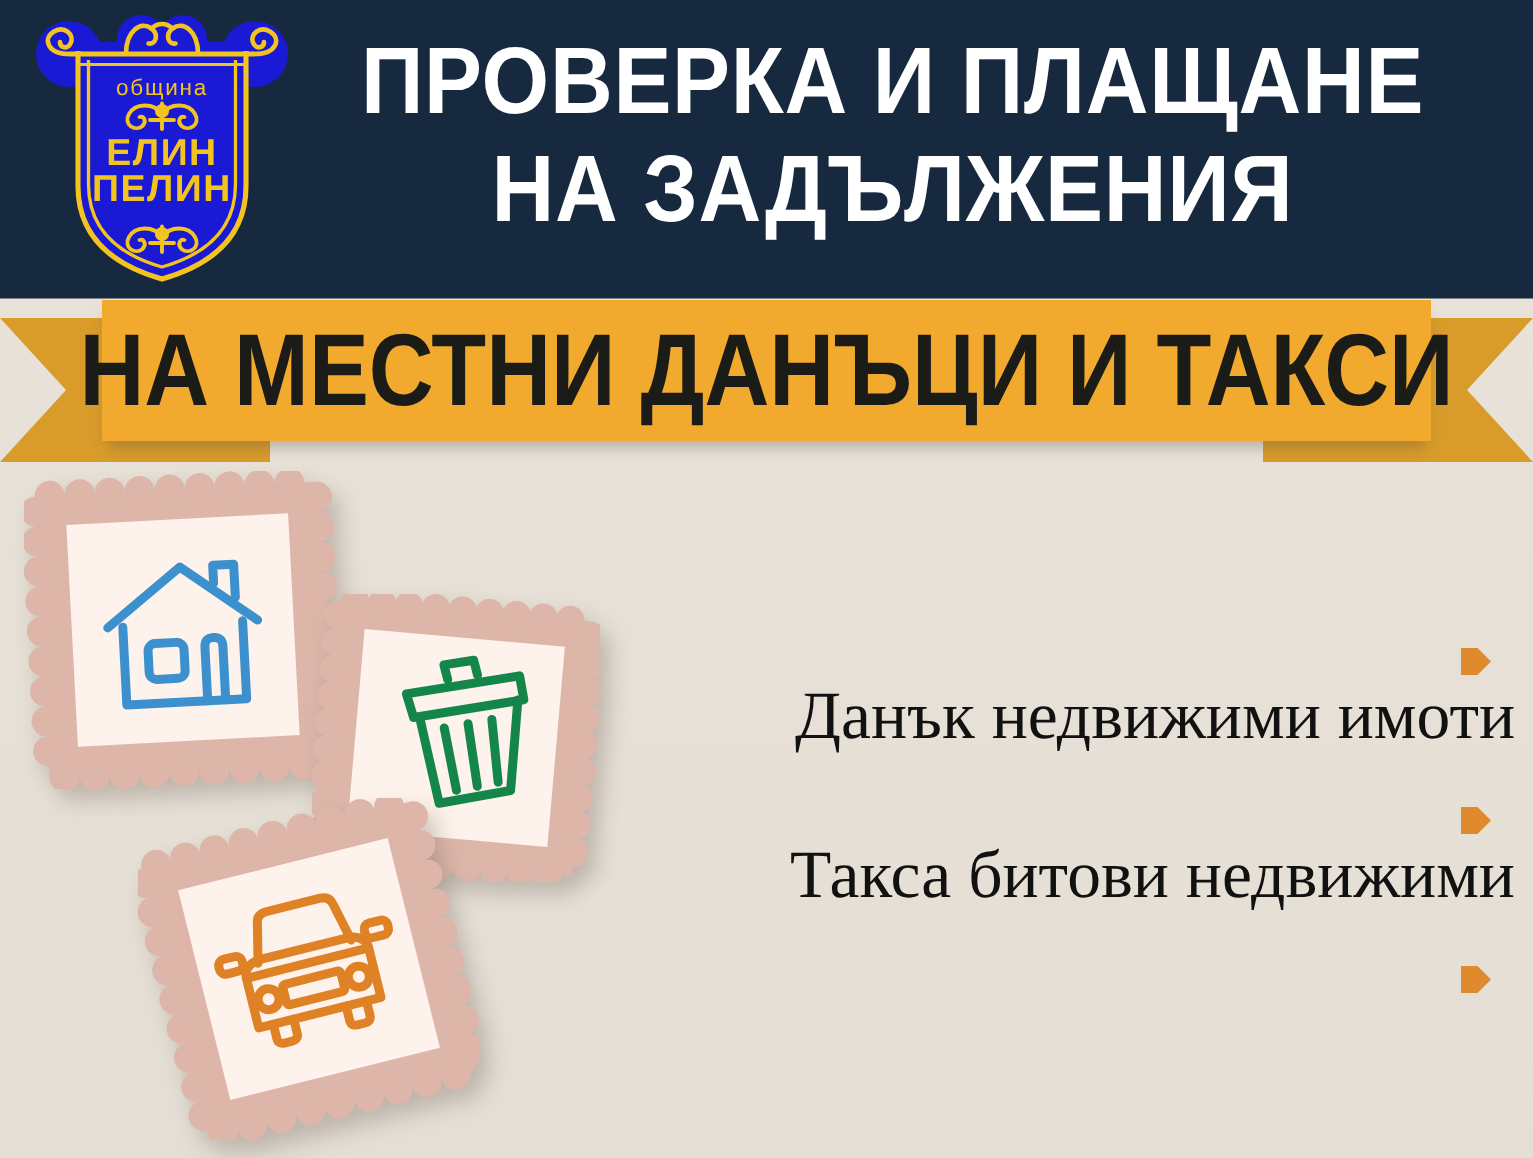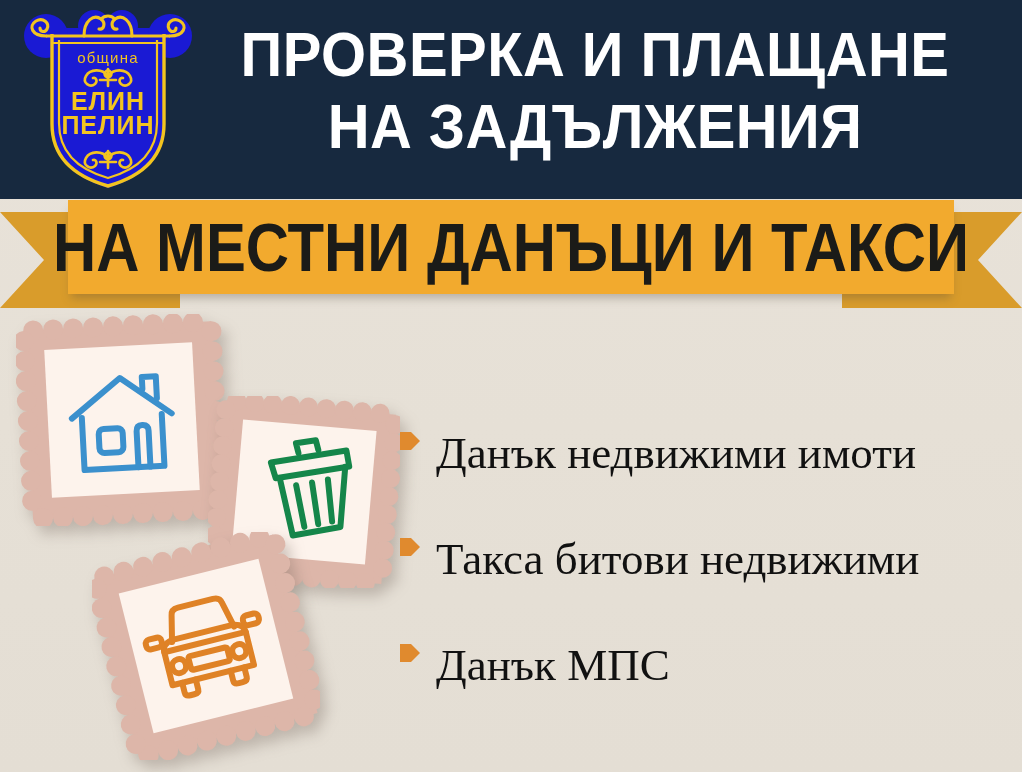--- a/index.html
+++ b/index.html
@@ -121,22 +121,23 @@
   
   .bullet-list {
     position: absolute;
     left: 400px;
     top: 428px;
     width: 610px;
     z-index: 4;
   }
   .bullet-row {
     display: flex;
-    align-items: flex-start;
+    align-items: flex-end;
     height: 106px;
+    flex-direction: column;
   }
   .bullet-marker {
     flex: 0 0 auto;
     width: 20px;
     height: 22px;
     margin-right: 16px;
     margin-top: 2px;
   }
   .bullet-text {
     color: #111111;
@@ -411,18 +412,17 @@
       <svg class="bullet-marker" viewBox="0 0 20 22">
         <path d="M0 2 L11 2 L20 11 L11 20 L0 20 Z" fill="#e08a2e"></path>
       </svg>
       <span class="bullet-text">Такса битови недвижими</span>
     </div>
 
     <div class="bullet-row">
       <svg class="bullet-marker" viewBox="0 0 20 22">
         <path d="M0 2 L11 2 L20 11 L11 20 L0 20 Z" fill="#e08a2e"></path>
       </svg>
-      <span class="bullet-text">Данък МПС</span>
     </div>
 
   </div>
 
 </div>
 
 </body></html>

